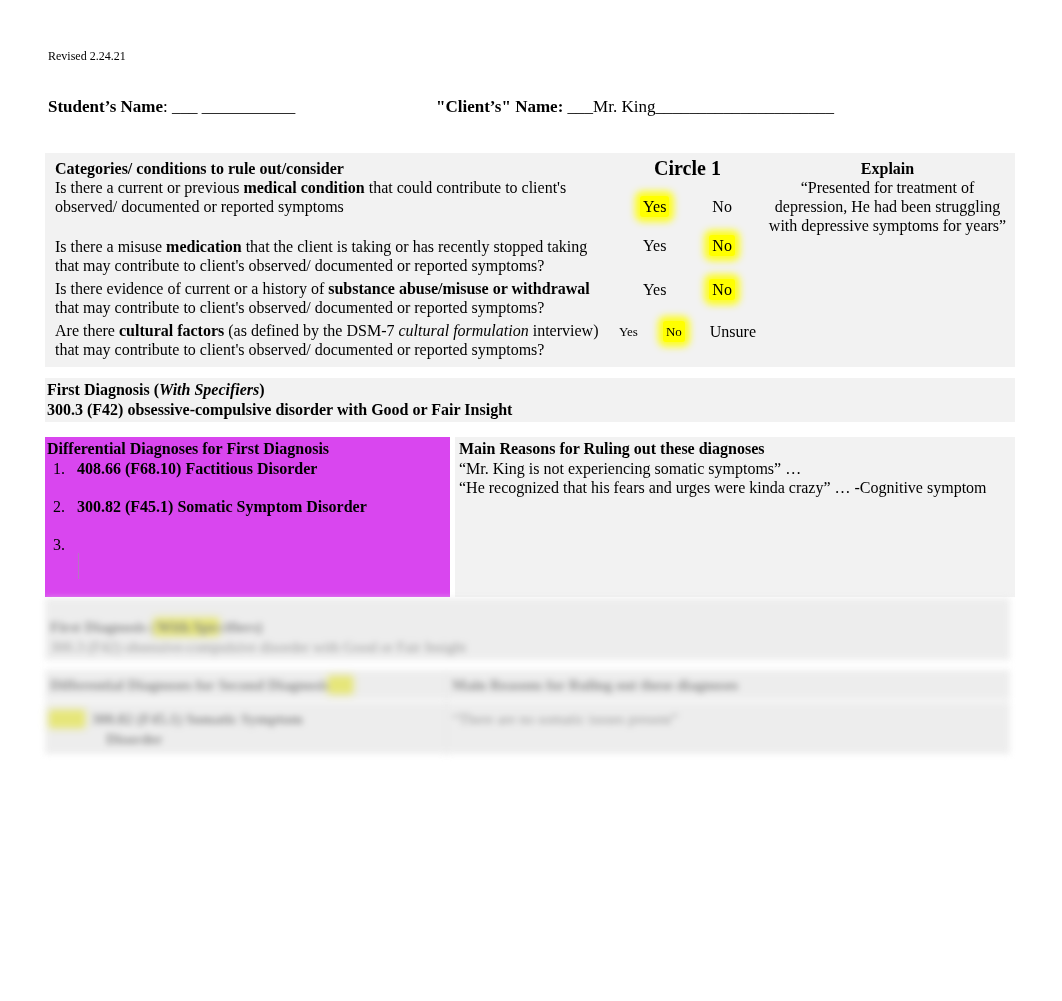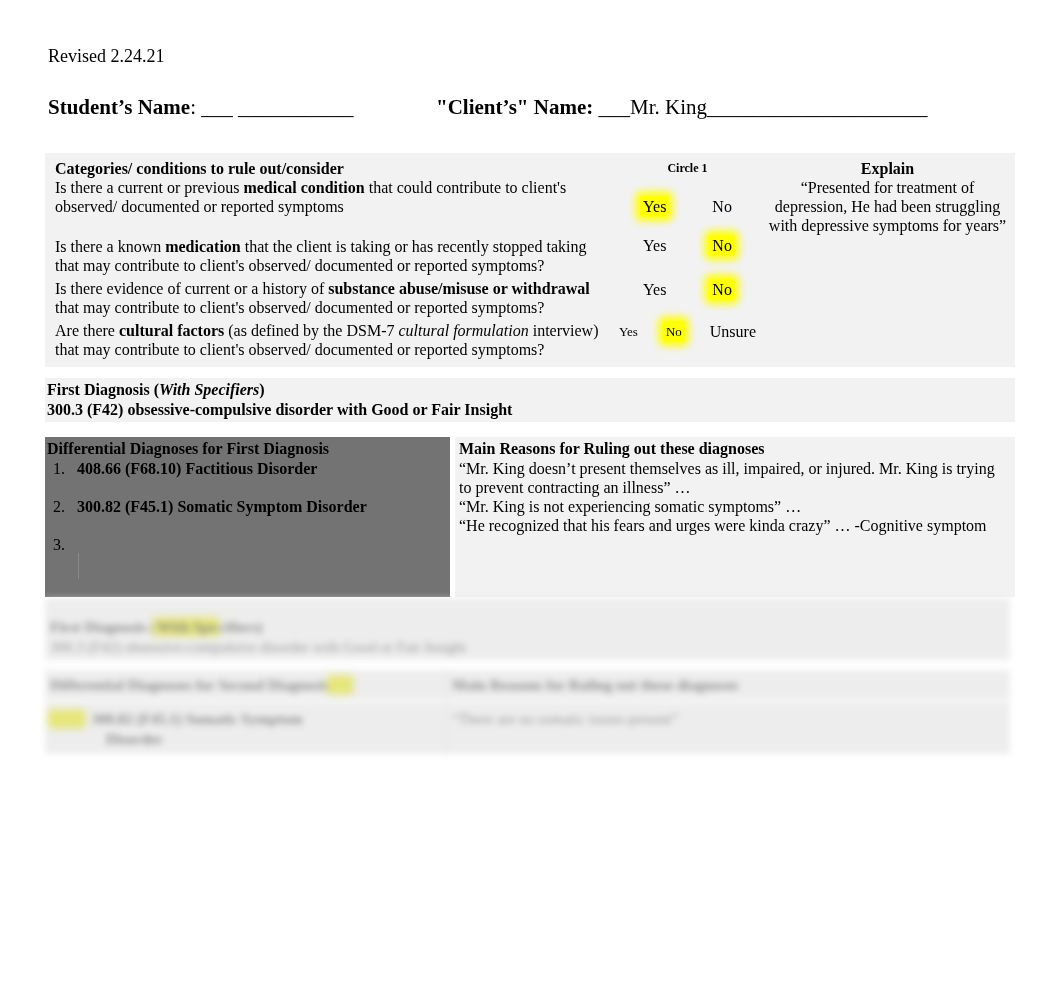--- a/index.html
+++ b/index.html
@@ -14,32 +14,32 @@
     font-family: "Liberation Serif", "DejaVu Serif", serif;
     color: #000000;
     overflow: hidden;
   }
 
   .page { position: absolute; inset: 0; }
 
   
   .revised {
     position: absolute; left: 48px; top: 46px;
-    font-size: 18px; line-height: 20px;
+    font-size: 12px; line-height: 20px;
   }
   .doc-title {
     position: absolute; left: 0; top: 66px; width: 1062px;
     text-align: center;
     font-size: 17px; font-weight: bold; line-height: 20px;
     padding-left: 2px;
   }
   .name-row {
     position: absolute; left: 48px; top: 96px; width: 980px;
     height: 24px;
-    font-size: 21px; line-height: 22px;
+    font-size: 17px; line-height: 22px;
   }
   .student-name { position: absolute; left: 0; top: 0; white-space: nowrap; }
   .student-name b { font-weight: bold; }
   .client-name { position: absolute; left: 388px; top: 0; white-space: nowrap; }
   .client-name b { font-weight: bold; }
   .blank { letter-spacing: 0; }
 
   
   .tbl {
     position: absolute;
@@ -58,21 +58,21 @@
   .col-circle { width: 145px; }
   .col-explain { width: 255px; }
 
   .cat-pad { padding: 6px 8px 4px 10px; }
   .hdr-bold { font-weight: bold; font-size: 16px; line-height: 19px; }
   .qtext { font-size: 16px; line-height: 19px; }
   .qtext b { font-weight: bold; }
   .qtext i { font-style: italic; }
 
   .circle-hdr {
-    text-align: center; font-weight: bold; font-size: 12px;
+    text-align: center; font-weight: bold; font-size: 20px;
     padding-top: 6px; line-height: 19px;
   }
   .explain-hdr {
     text-align: center; font-weight: bold; font-size: 16px;
     padding-top: 6px; line-height: 19px;
   }
   .explain-body {
     text-align: center; font-size: 16px; line-height: 19px;
     padding: 0 6px;
   }
@@ -102,21 +102,21 @@
   .diag-band .line {
     font-size: 16px; font-weight: bold; line-height: 20px;
   }
   .diag-band .line i { font-style: italic; }
 
   
   .diff {
     position: absolute; left: 45px; top: 437px; width: 970px;
     display: flex;
   }
-  .diff-left { width: 405px; background: #737373; padding: 2px 4px 0 2px; }
+  .diff-left { width: 405px; background: #d946ef; padding: 2px 4px 0 2px; }
   .diff-gap  { width: 5px; background: #ffffff; }
   .diff-right{ width: 560px; background: #f2f2f2; padding: 2px 4px 0 4px; }
   .diff-hdr { font-weight: bold; font-size: 16px; line-height: 20px; }
   .diff-list { margin: 0; padding: 0; list-style: none; }
   .diff-list li {
     font-size: 16px; font-weight: bold; line-height: 20px;
     height: 38px; padding-left: 30px; position: relative;
   }
   .diff-list li .num {
     position: absolute; left: 6px; top: 0; font-weight: normal;
@@ -187,21 +187,21 @@
       </td>
       <td class="cell col-explain">
         <div class="explain-hdr">Explain</div>
         <div class="explain-body">“Presented for treatment of depression, He had been struggling with depressive symptoms for years”</div>
       </td>
     </tr>
 
     <tr>
       <td class="cell col-cat" style="height:38px">
         <div class="cat-pad" style="padding-top:2px">
-          <div class="qtext"><span>Is there a known </span><b>medication</b><span> that the client is taking or has recently stopped taking that may contribute to client's observed/ documented or reported symptoms?</span></div>
+          <div class="qtext"><span>Is there a misuse </span><b>medication</b><span> that the client is taking or has recently stopped taking that may contribute to client's observed/ documented or reported symptoms?</span></div>
         </div>
       </td>
       <td class="cell col-circle">
         <div class="opts">
           <span class="opt">Yes</span>
           <span class="opt hl">No</span>
         </div>
       </td>
       <td class="cell col-explain">
         <div class="explain-body"></div>
@@ -255,21 +255,20 @@
       <div class="diff-hdr">Differential Diagnoses for First Diagnosis</div>
       <ul class="diff-list">
         <li><span class="num">1.</span><span>408.66 (F68.10) Factitious Disorder</span></li>
         <li><span class="num">2.</span><span>300.82 (F45.1) Somatic Symptom Disorder</span></li>
         <li class="empty"><span class="num">3.</span><span></span></li>
       </ul>
     </div>
     <div class="diff-gap"></div>
     <div class="diff-right">
       <div class="diff-hdr">Main Reasons for Ruling out these diagnoses</div>
-      <div class="reason">“Mr. King doesn’t present themselves as ill, impaired, or injured. Mr. King is trying to prevent contracting an illness” …</div>
       <div class="reason">“Mr. King is not experiencing somatic symptoms” …</div>
       <div class="reason">“He recognized that his fears and urges were kinda crazy” … -Cognitive symptom</div>
     </div>
   </div>
 
   <div class="caret"></div>
 
   <div class="ghost">
     <div class="gband g1"></div>
     <div class="gband g2"></div>

